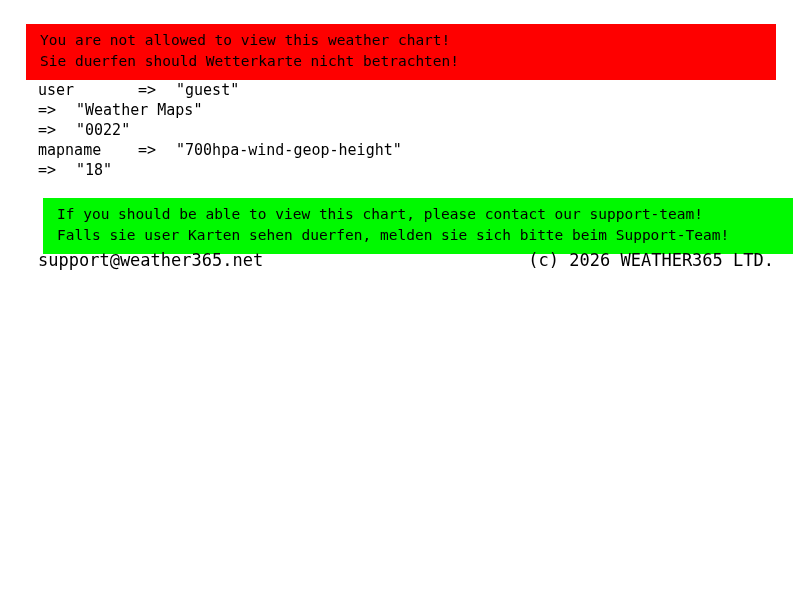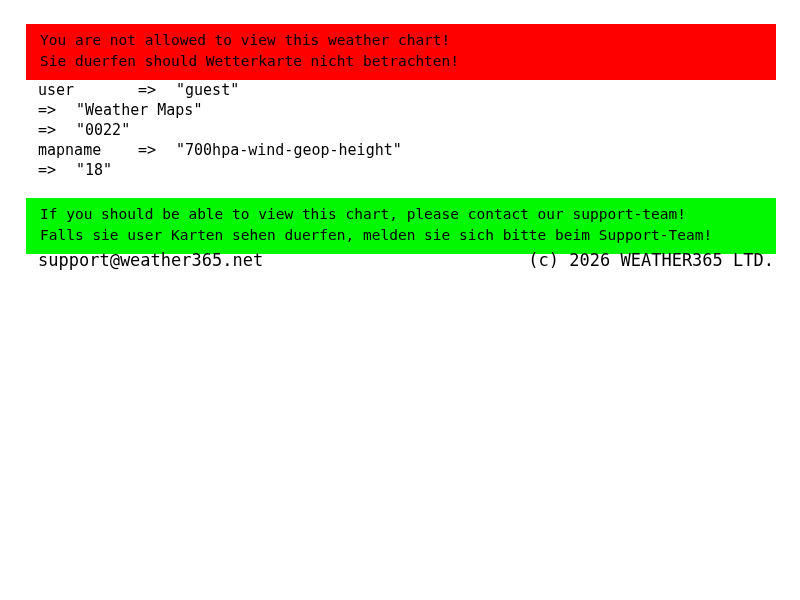--- a/index.html
+++ b/index.html
@@ -26,20 +26,21 @@
     box-sizing: border-box;
     padding: 6px 14px 8px 14px;
   }
   .banner-error {
     top: 24px;
     background: #fe0000;
   }
   .banner-ok {
     top: 198px;
     background: #00f900;
+    margin-left: 17px;
   }
   .banner-line {
     font-size: 14.5px;
     line-height: 21px;
     white-space: pre;
     letter-spacing: 0px;
   }
   .params {
     position: absolute;
     left: 38px;

